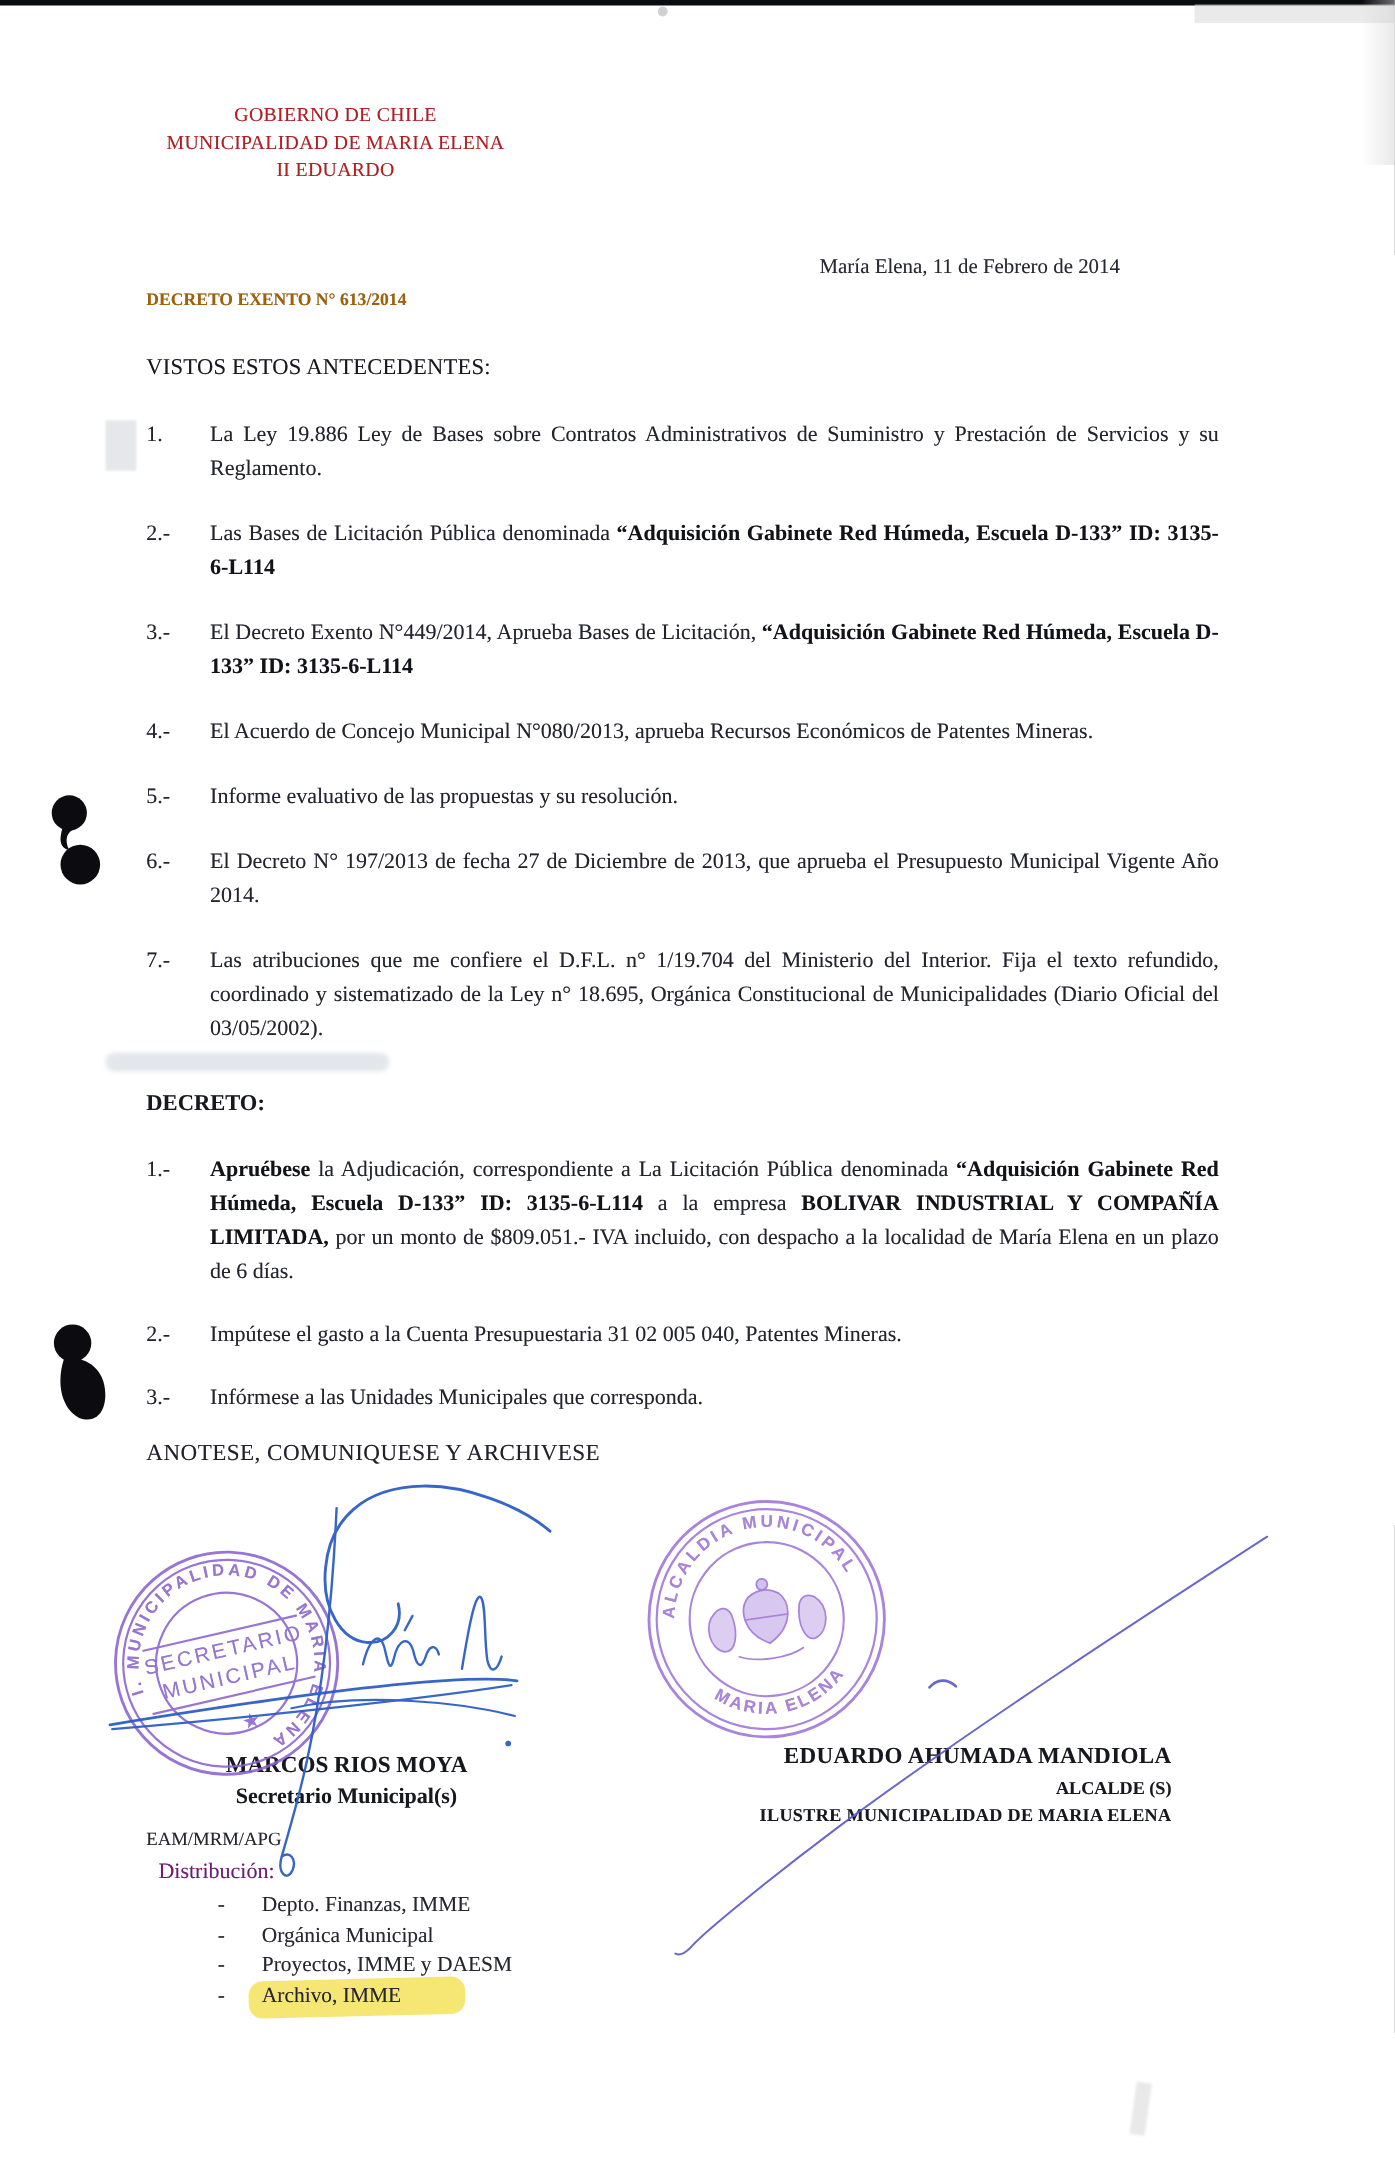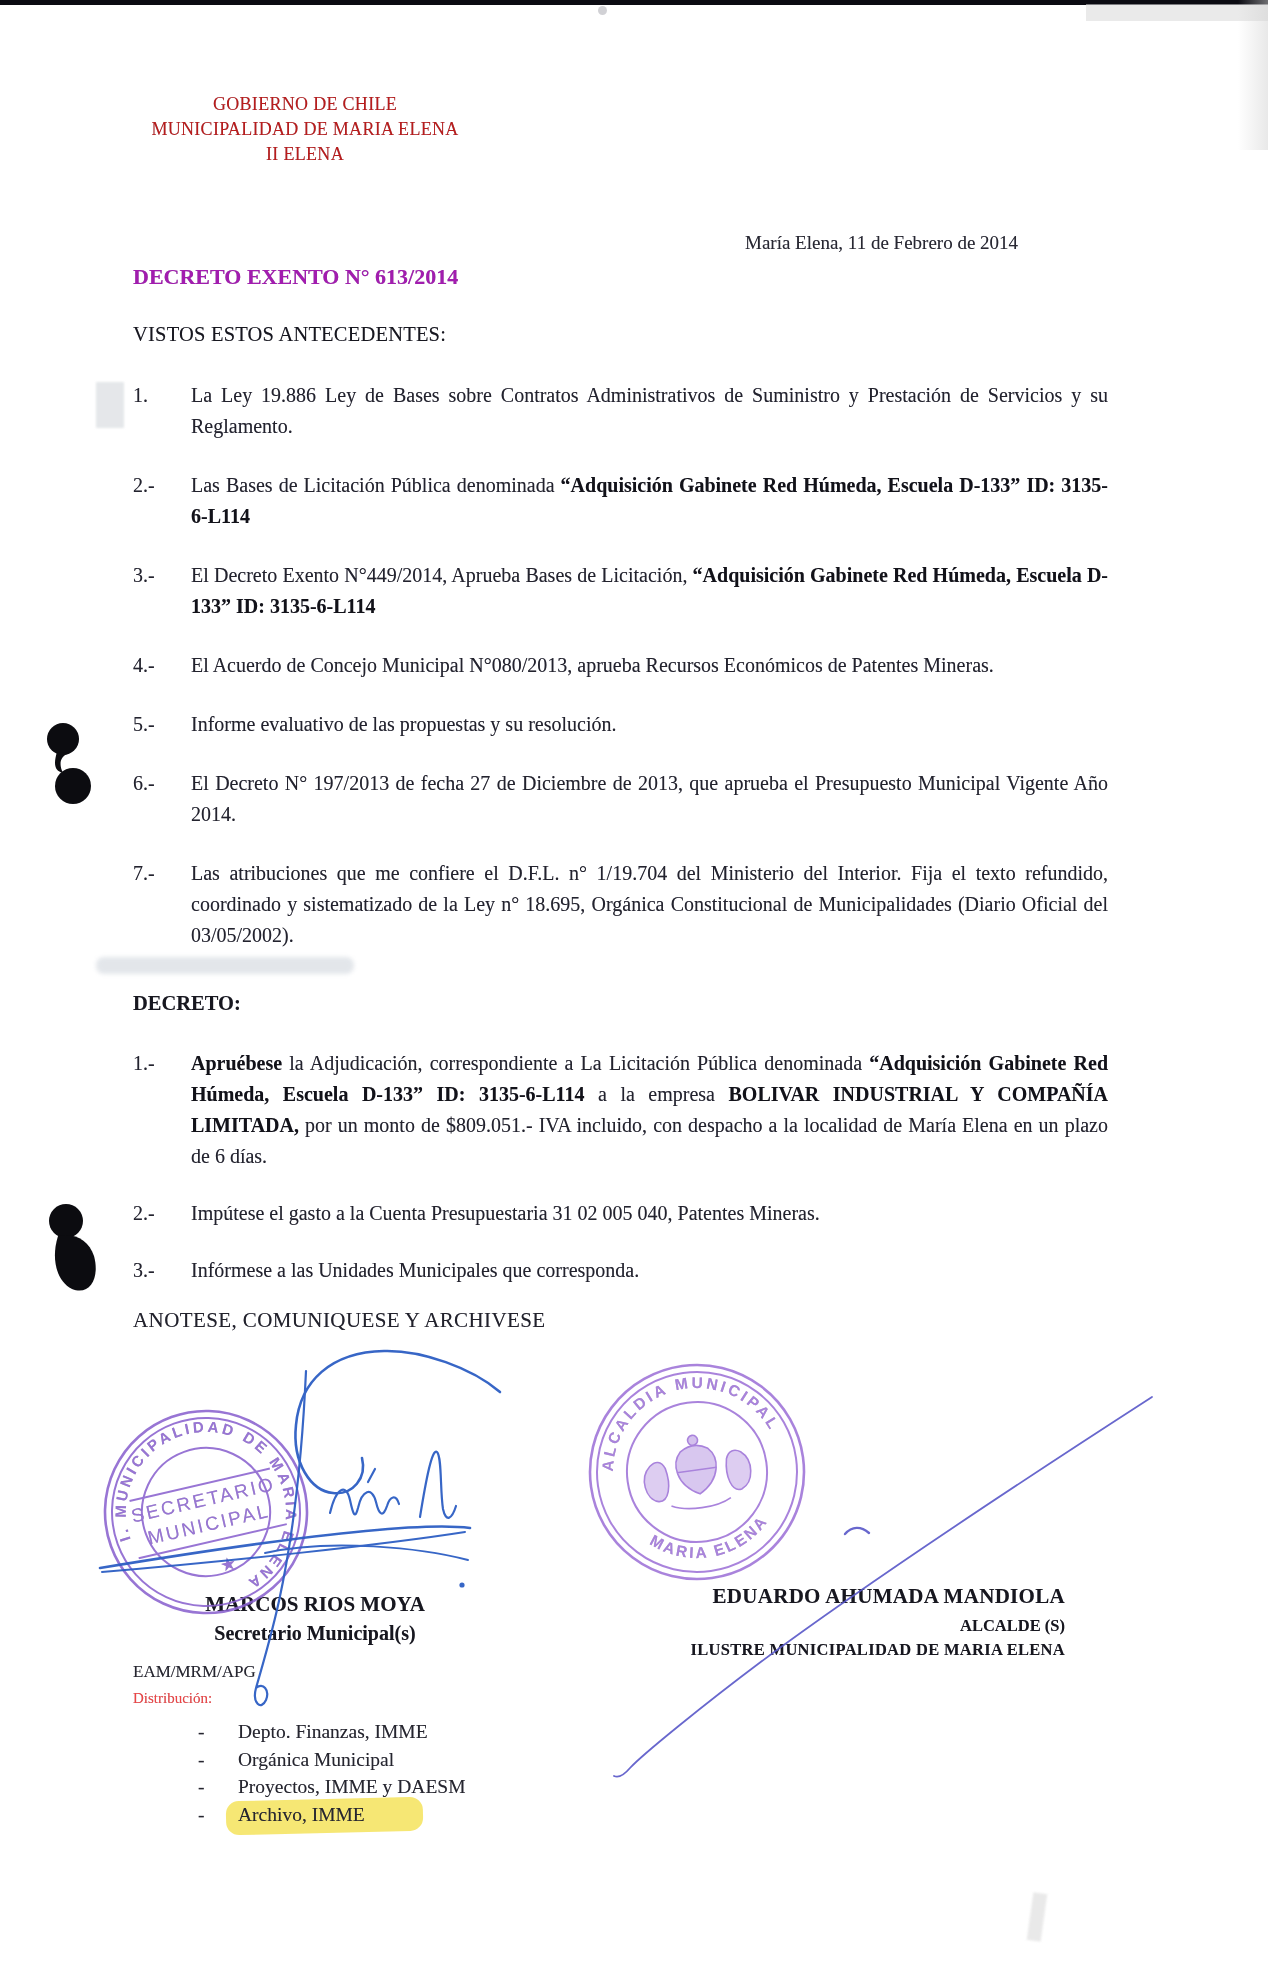--- a/index.html
+++ b/index.html
@@ -14,39 +14,39 @@
   .topbar{left:0;top:0;width:1268px;height:5px;background:#0b0b12;}
   .topbar-grey{left:1086px;top:4px;width:182px;height:17px;background:#d9d9d9;opacity:.55;}
   .corner-grey{left:1238px;top:0;width:30px;height:150px;background:linear-gradient(to right,transparent,#d2d2d2);opacity:.5;}
   .smudge1{left:96px;top:957px;width:258px;height:17px;background:#b6bfca;opacity:.38;filter:blur(2px);border-radius:8px;}
   .smudge2{left:96px;top:382px;width:28px;height:46px;background:#ccd1d6;opacity:.5;filter:blur(1px);}
   .smudge3{left:1030px;top:1893px;width:14px;height:48px;background:#d8d8d8;opacity:.55;transform:rotate(8deg);filter:blur(1px);}
   .topdot{left:598px;top:6px;width:9px;height:9px;background:#9a9aa2;opacity:.45;border-radius:50%;}
 
   .letterhead{left:130px;top:92px;width:350px;text-align:center;font-size:18px;line-height:25px;color:#b91c1c;letter-spacing:.3px;}
   .dateline{left:745px;top:232px;font-size:19px;color:#282832;}
-  .decree-number{left:133px;top:264px;font-size:22px;font-weight:bold;color:#a21caf;}
+  .decree-number{left:133px;top:264px;font-size:16px;font-weight:bold;color:#a16207;}
   .vistos{left:133px;top:323px;font-size:20.5px;font-weight:normal;color:#17171f;letter-spacing:.2px;}
 
   .listwrap{left:133px;width:975px;font-size:20px;line-height:31px;}
   #antecedentes-list{top:380px;}
   #decreto-list{top:1048px;}
   .item{display:flex;margin-bottom:28px;}
   #decreto-list .item{margin-bottom:26px;}
   .item .num{width:58px;flex:none;}
   .item .body{flex:1;text-align:justify;}
   .item b{color:#121219;}
 
   .decreto-h{left:133px;top:992px;font-size:20.5px;font-weight:bold;color:#17171f;}
   .closing{left:133px;top:1308px;font-size:21px;letter-spacing:.4px;color:#22222c;}
 
   .sec-name{left:140px;top:1592px;width:350px;text-align:center;font-size:21px;font-weight:bold;color:#17171f;}
   .sec-title{left:140px;top:1622px;width:350px;text-align:center;font-size:20px;font-weight:bold;color:#17171f;}
   .initials{left:133px;top:1662px;font-size:17px;color:#26262f;}
-  .dist-label{left:133px;top:1690px;font-size:15px;color:#ef4444;}
+  .dist-label{left:144px;top:1690px;font-size:20px;color:#701a75;}
   .dist-list{left:198px;top:1718px;font-size:19.5px;color:#26262f;}
   .drow{display:flex;height:27.5px;line-height:27.5px;}
   .drow .dash{width:40px;}
   .hl{position:relative;z-index:0;}
   .hl::before{content:"";position:absolute;left:-12px;right:-58px;top:-2px;bottom:-4px;
     background:#f4e35c;opacity:.85;border-radius:13px;transform:rotate(-1.4deg);z-index:-1;}
 
   .mayor-block{left:565px;top:1584px;width:500px;text-align:right;color:#17171f;}
   .mayor-name{font-size:21px;font-weight:bold;letter-spacing:.3px;}
   .mayor-title{font-size:16.5px;font-weight:bold;margin-top:7px;}
@@ -64,21 +64,21 @@
   <div class="abs topbar-grey"></div>
   <div class="abs corner-grey"></div>
   <div class="abs topdot"></div>
   <div class="abs smudge1"></div>
   <div class="abs smudge2"></div>
   <div class="abs smudge3"></div>
 
   <div class="abs letterhead">
     <div>GOBIERNO DE CHILE</div>
     <div>MUNICIPALIDAD DE MARIA ELENA</div>
-    <div>II ELENA</div>
+    <div>II EDUARDO</div>
   </div>
 
   <div class="abs dateline">María Elena, 11 de Febrero de 2014</div>
   <div class="abs decree-number">DECRETO EXENTO N°  613/2014</div>
   <div class="abs vistos">VISTOS ESTOS ANTECEDENTES:</div>
 
   <div class="abs listwrap" id="antecedentes-list">
       <div class="item">
         <span class="num">1.</span>
         <div class="body">La Ley 19.886 Ley de Bases sobre Contratos Administrativos de Suministro y Prestación de Servicios y su Reglamento.</div>

